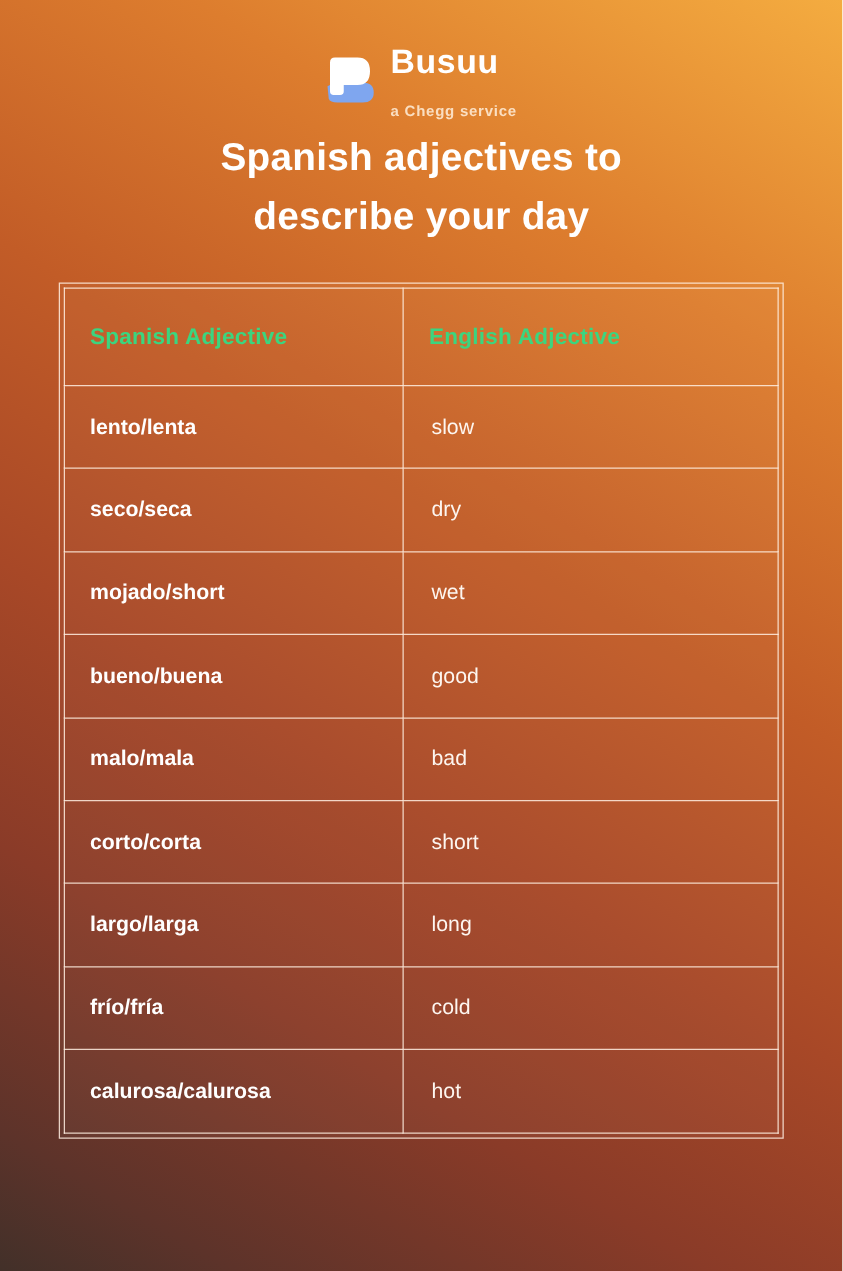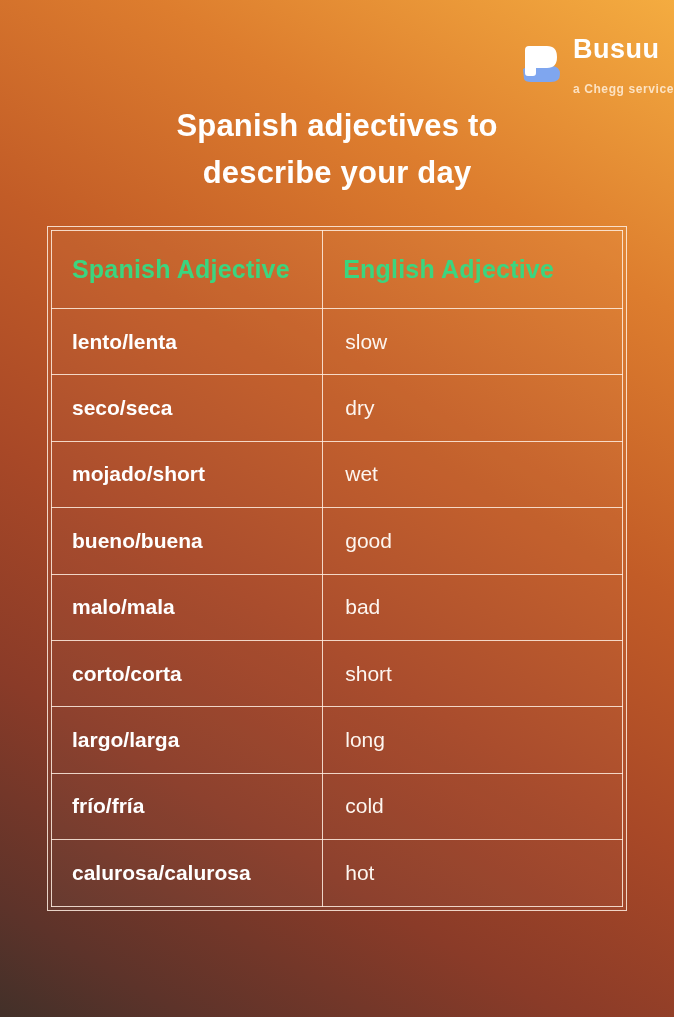--- a/index.html
+++ b/index.html
@@ -18,21 +18,21 @@
       #a84827 60%,
       #8a3b28 76%,
       #5d332a 92%,
       #423029 100%);
     position: relative;
   }
   
   .brand {
     padding-top: 36px;
     display: flex;
-    justify-content: flex-end;
+    justify-content: center;
   }
   .logo-row { display: flex; align-items: center; gap: 10px; }
   .logo-mark { width: 42px; height: 44px; display: inline-block; }
   .logo-text { display: flex; flex-direction: column; line-height: 1; }
   .brand-name {
     color: #ffffff;
     font-weight: 700;
     font-size: 27px;
     letter-spacing: 0.5px;
   }
@@ -69,28 +69,28 @@
   th, td {
     border: 1px solid rgba(255, 238, 226, 0.85);
     text-align: left;
     vertical-align: middle;
   }
   th:first-child, td:first-child { width: 47.5%; }
   th {
     height: 78px;
     padding-left: 20px;
     color: #3bd57f;
-    font-size: 25px;
+    font-size: 18px;
     font-weight: 700;
     letter-spacing: 0.2px;
   }
   td {
     height: 66.4px;
     color: #ffffff;
-    font-size: 21px;
+    font-size: 17px;
   }
   td.es { padding-left: 20px; font-weight: 700; }
   td.en { padding-left: 22px; font-weight: 400; color: #fdf6f0; }
 </style>
 </head>
 <body>
 
 <div class="page">
 
   <header class="brand">

